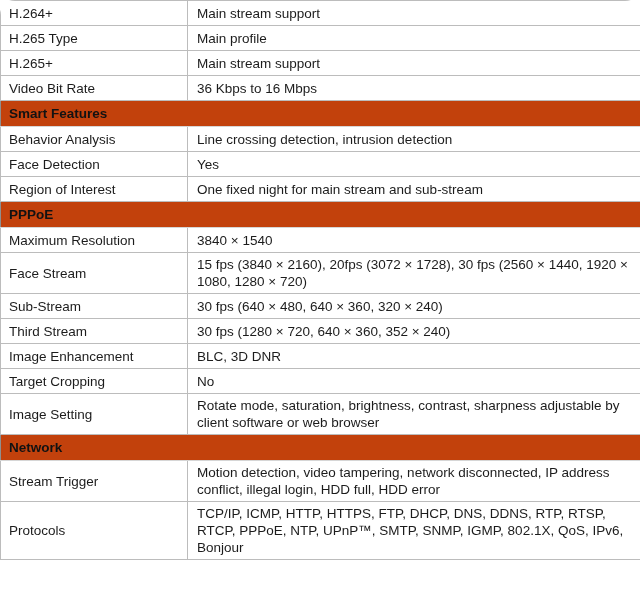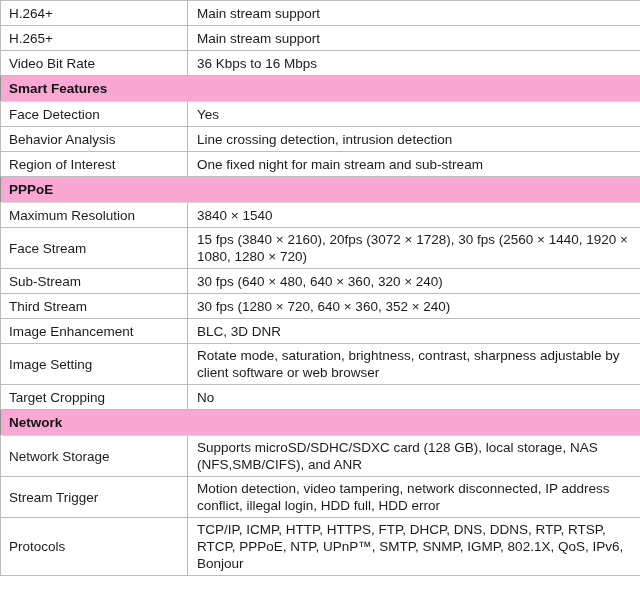--- a/index.html
+++ b/index.html
@@ -6,20 +6,21 @@
     margin: 0;
     padding: 0;
     background: #ffffff;
   }
   .page {
     width: 640px;
     height: 603px;
     overflow: hidden;
     background: #ffffff;
     font-family: "Liberation Sans", "DejaVu Sans", sans-serif;
+    border-radius: 15px;
   }
   table.spec-table {
     width: 640px;
     border-collapse: collapse;
     table-layout: fixed;
   }
   table.spec-table col.c-label { width: 187px; }
   table.spec-table col.c-value { width: 453px; }
 
   td {
@@ -34,21 +35,21 @@
   }
   tr.spec-row td {
     height: 25px;
     background: #ffffff;
   }
   tr.spec-row td.value-cell {
     padding-left: 9px;
   }
   tr.section-row td {
     height: 26px;
-    background: #f9a8d4;
+    background: #c2410c;
     font-weight: bold;
     color: #121212;
     border-top: 1px solid #7d7d7d;
     border-bottom: 1px solid #d6d6d6;
     border-left: 1px solid #8f8f8f;
     border-right: 1px solid #8f8f8f;
   }
 </style>
 </head>
 <body>
@@ -58,37 +59,41 @@
     <colgroup>
       <col class="c-label">
       <col class="c-value">
     </colgroup>
     <tbody id="spec-tbody">
         <tr class="spec-row">
           <td class="label-cell">H.264+</td>
           <td class="value-cell">Main stream support</td>
         </tr>
         <tr class="spec-row">
+          <td class="label-cell">H.265 Type</td>
+          <td class="value-cell">Main profile</td>
+        </tr>
+        <tr class="spec-row">
           <td class="label-cell">H.265+</td>
           <td class="value-cell">Main stream support</td>
         </tr>
         <tr class="spec-row">
           <td class="label-cell">Video Bit Rate</td>
           <td class="value-cell">36 Kbps to 16 Mbps</td>
         </tr>
         <tr class="section-row">
           <td colspan="2">Smart Features</td>
         </tr>
         <tr class="spec-row">
+          <td class="label-cell">Behavior Analysis</td>
+          <td class="value-cell">Line crossing detection, intrusion detection</td>
+        </tr>
+        <tr class="spec-row">
           <td class="label-cell">Face Detection</td>
           <td class="value-cell">Yes</td>
-        </tr>
-        <tr class="spec-row">
-          <td class="label-cell">Behavior Analysis</td>
-          <td class="value-cell">Line crossing detection, intrusion detection</td>
         </tr>
         <tr class="spec-row">
           <td class="label-cell">Region of Interest</td>
           <td class="value-cell">One fixed night for main stream and sub-stream</td>
         </tr>
         <tr class="section-row">
           <td colspan="2">PPPoE</td>
         </tr>
         <tr class="spec-row">
           <td class="label-cell">Maximum Resolution</td>
@@ -104,33 +109,29 @@
         </tr>
         <tr class="spec-row">
           <td class="label-cell">Third Stream</td>
           <td class="value-cell">30 fps (1280 × 720, 640 × 360, 352 × 240)</td>
         </tr>
         <tr class="spec-row">
           <td class="label-cell">Image Enhancement</td>
           <td class="value-cell">BLC, 3D DNR</td>
         </tr>
         <tr class="spec-row">
+          <td class="label-cell">Target Cropping</td>
+          <td class="value-cell">No</td>
+        </tr>
+        <tr class="spec-row">
           <td class="label-cell">Image Setting</td>
           <td class="value-cell">Rotate mode, saturation, brightness, contrast, sharpness adjustable by client software or web browser</td>
         </tr>
-        <tr class="spec-row">
-          <td class="label-cell">Target Cropping</td>
-          <td class="value-cell">No</td>
-        </tr>
         <tr class="section-row">
           <td colspan="2">Network</td>
-        </tr>
-        <tr class="spec-row">
-          <td class="label-cell">Network Storage</td>
-          <td class="value-cell">Supports microSD/SDHC/SDXC card (128 GB), local storage, NAS (NFS,SMB/CIFS), and ANR</td>
         </tr>
         <tr class="spec-row">
           <td class="label-cell">Stream Trigger</td>
           <td class="value-cell">Motion detection, video tampering, network disconnected, IP address conflict, illegal login, HDD full, HDD error</td>
         </tr>
         <tr class="spec-row">
           <td class="label-cell">Protocols</td>
           <td class="value-cell">TCP/IP, ICMP, HTTP, HTTPS, FTP, DHCP, DNS, DDNS, RTP, RTSP, RTCP, PPPoE, NTP, UPnP™, SMTP, SNMP, IGMP, 802.1X, QoS, IPv6, Bonjour</td>
         </tr>
       </tbody>

